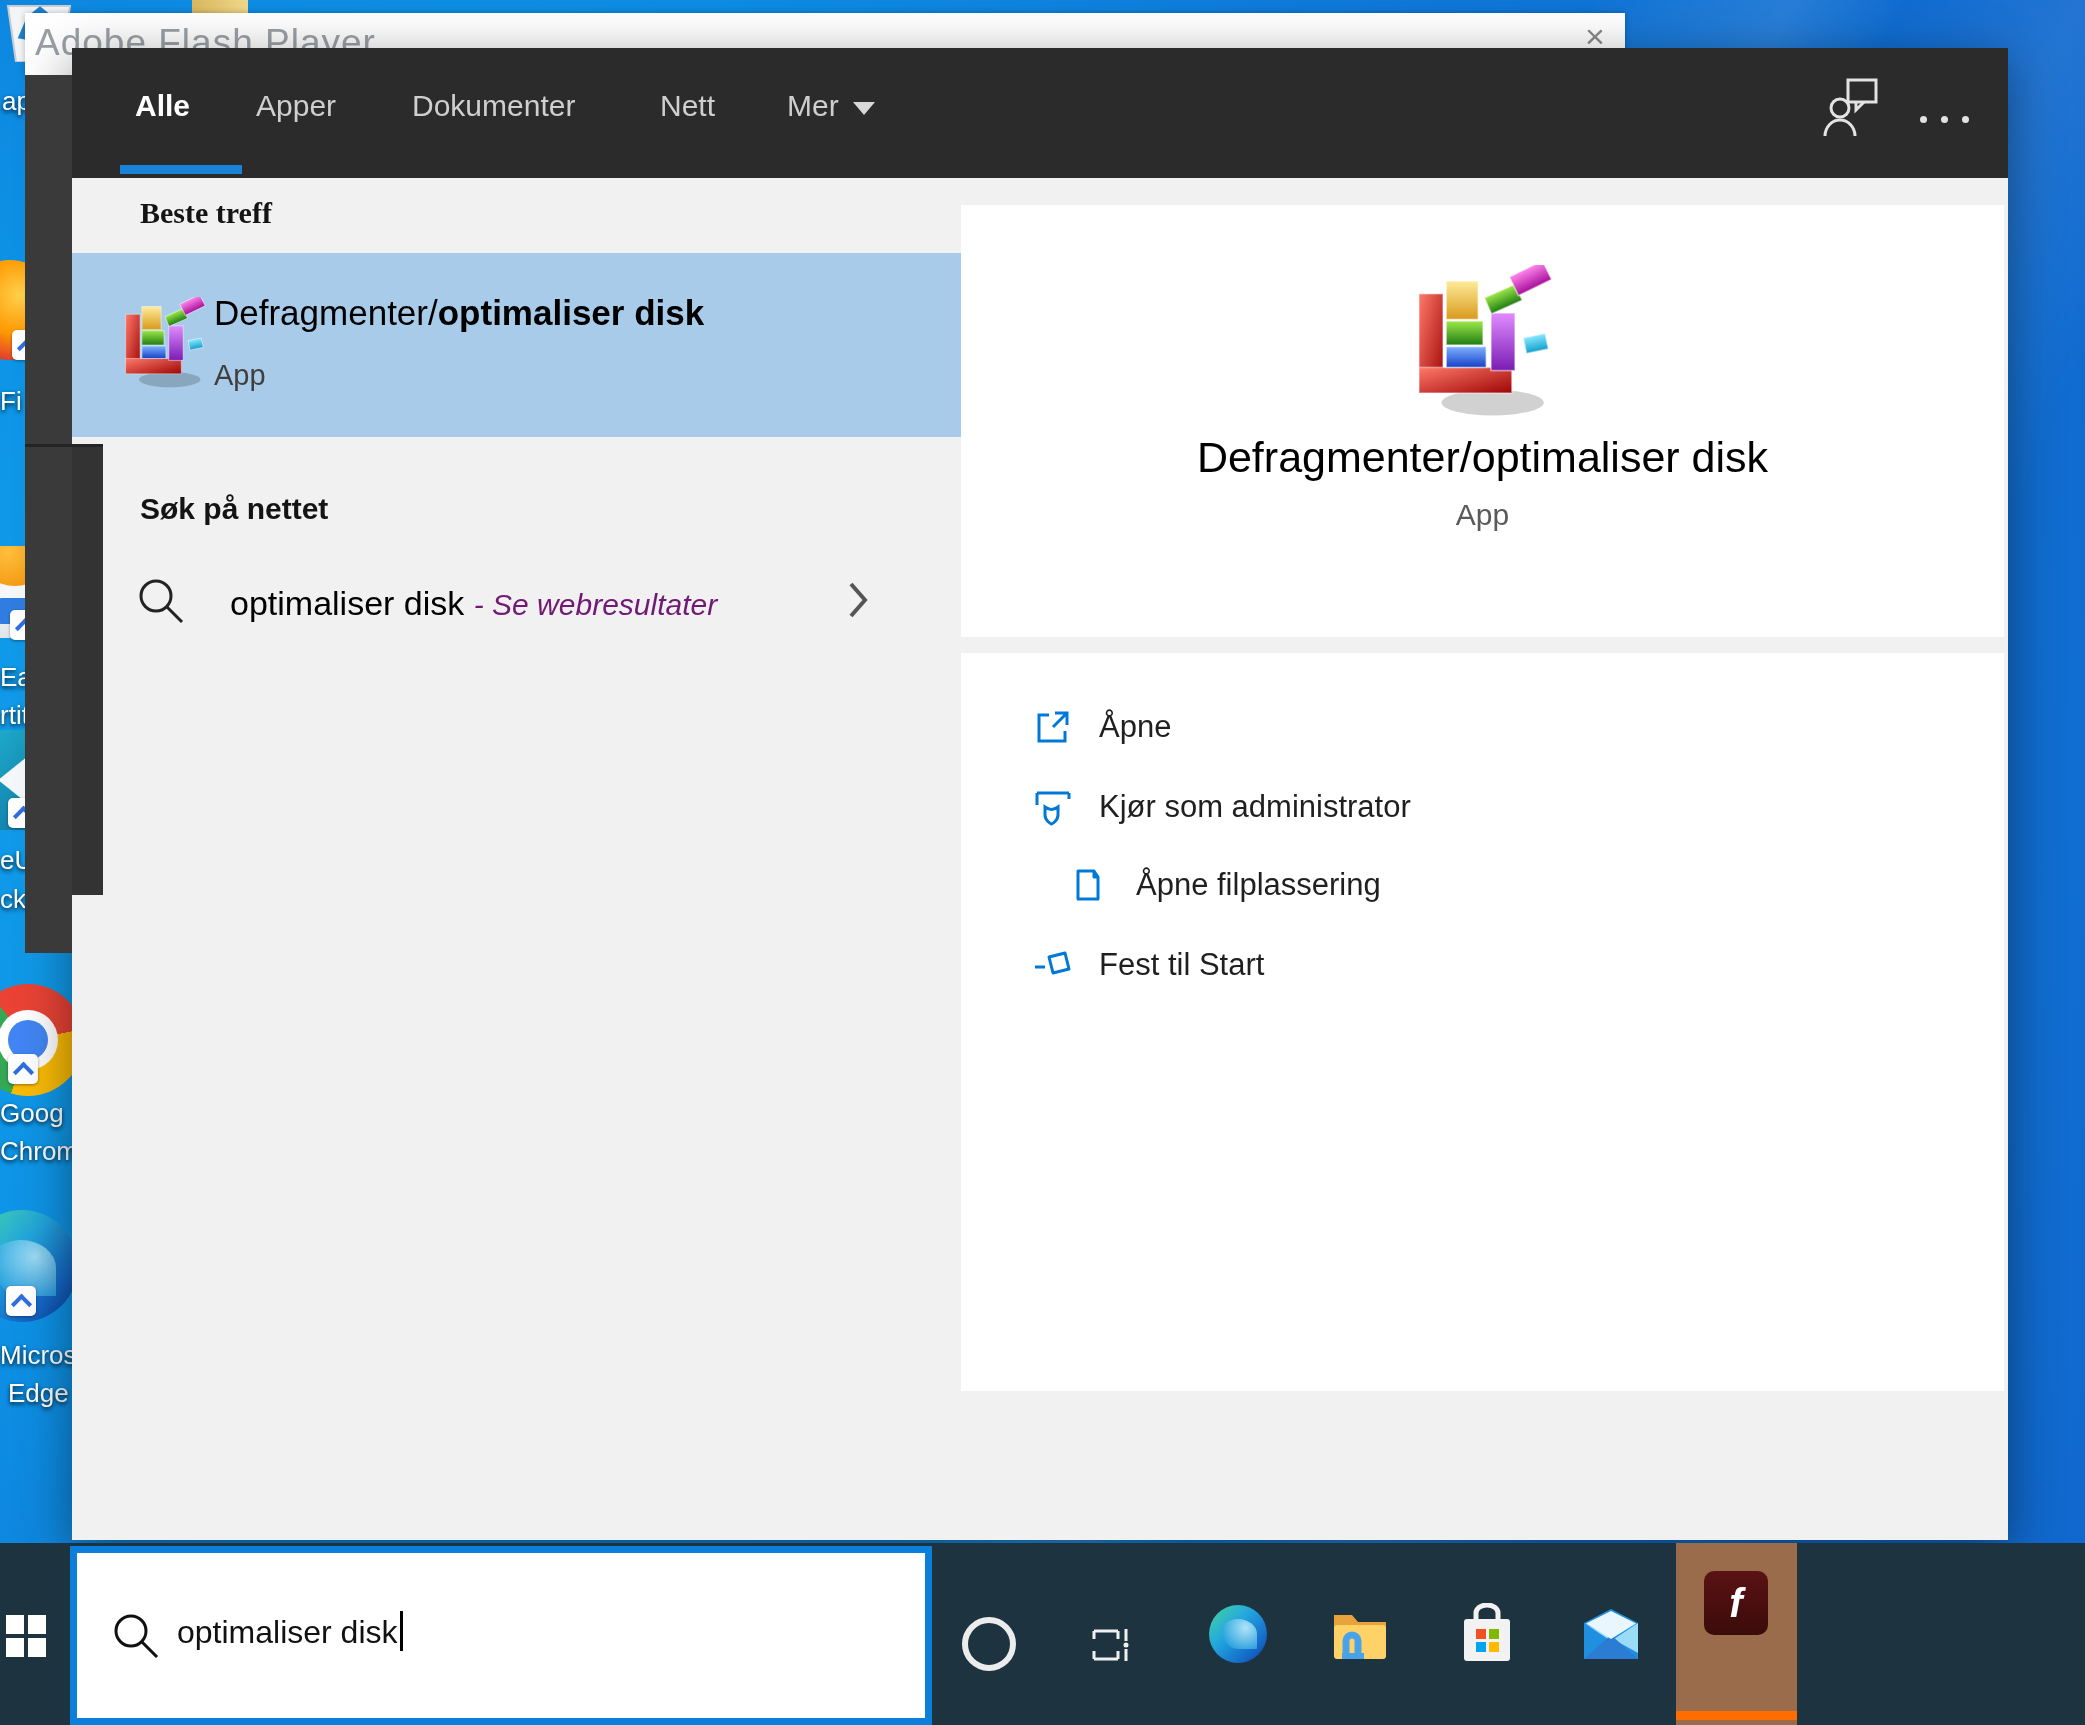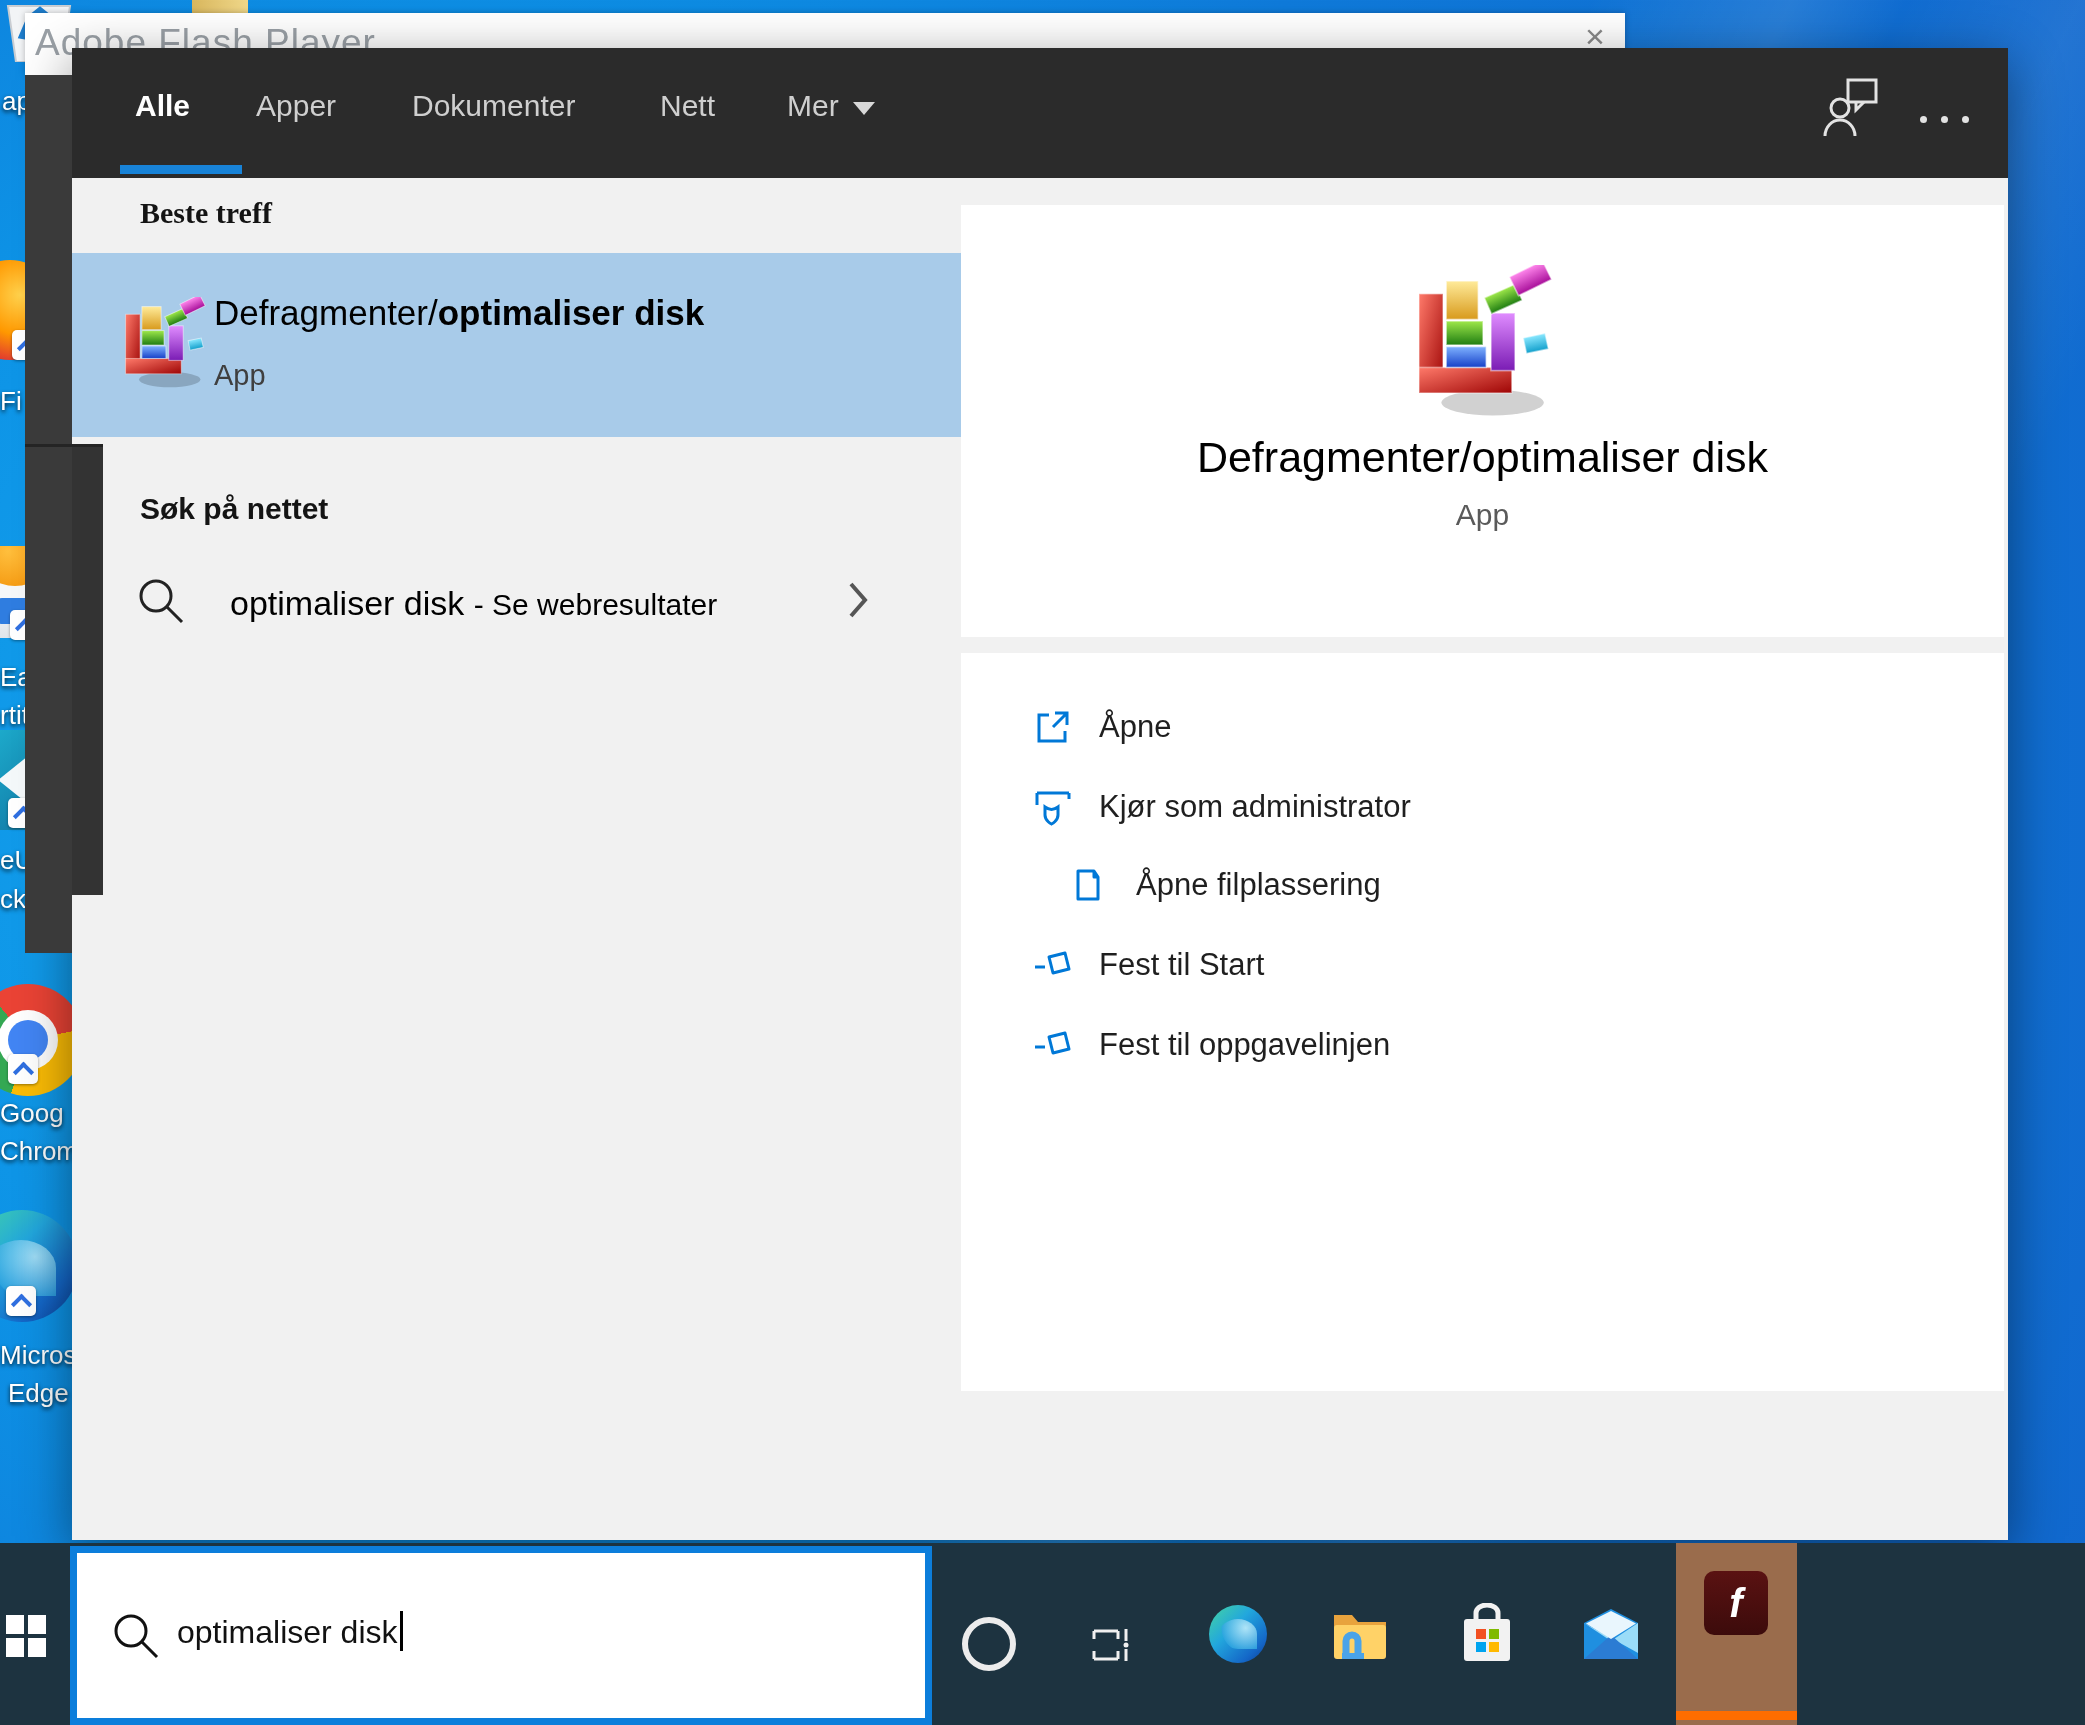--- a/index.html
+++ b/index.html
@@ -35,21 +35,21 @@
   .section-title{position:absolute;font-size:30px;font-weight:700;color:#141414;}
 
   #best-row{position:absolute;left:0;top:205px;width:889px;height:184px;background:#a8cbe9;}
   #best-row .ic{position:absolute;left:44px;top:44px;}
   #best-title{position:absolute;left:142px;top:40px;font-size:35px;color:#000;white-space:nowrap;}
   #best-title b{font-weight:700;}
   #best-sub{position:absolute;left:142px;top:106px;font-size:29px;color:#3f3f3f;}
 
   #webrow{position:absolute;left:0;top:500px;width:889px;height:112px;}
   #webrow-text{position:absolute;left:158px;top:36px;font-size:34px;color:#000;white-space:nowrap;}
-  #webrow-text .hint{color:#000000;font-size:30px;}
+  #webrow-text .hint{color:#701a75;font-size:30px;font-style:italic;}
   #webrow .chev{position:absolute;left:775px;top:32px;}
 
   .card{position:absolute;left:889px;width:1043px;background:#fff;}
   #card-top{top:157px;height:432px;}
   #card-actions{top:605px;height:738px;}
   #preview-icon{margin:60px auto 0 auto;width:160px;height:160px;display:block;}
   #preview-title{margin-top:8px;text-align:center;font-size:43px;color:#000;}
   #preview-sub{margin-top:16px;text-align:center;font-size:30px;color:#5a5a5a;}
   .action-row{position:absolute;left:0;width:100%;height:80px;}
   .action-row .aic{position:absolute;left:70px;top:18px;width:44px;height:44px;}
@@ -252,27 +252,20 @@
           </svg>
         <span class="alabel">Åpne filplassering</span>
       </div>
       <div class="action-row" style="top:272px;">
         <svg class="aic" viewBox="0 0 44 44">
             <path d="M4 24 H14" stroke="#0078d7" stroke-width="3"></path>
             <path d="M18 14 L34 10 L38 26 L22 30 Z" fill="none" stroke="#0078d7" stroke-width="3" stroke-linejoin="round"></path>
           </svg>
         <span class="alabel">Fest til Start</span>
       </div>
-      <div class="action-row" style="top:352px;">
-        <svg class="aic" viewBox="0 0 44 44">
-            <path d="M4 24 H14" stroke="#0078d7" stroke-width="3"></path>
-            <path d="M18 14 L34 10 L38 26 L22 30 Z" fill="none" stroke="#0078d7" stroke-width="3" stroke-linejoin="round"></path>
-          </svg>
-        <span class="alabel">Fest til oppgavelinjen</span>
-      </div>
     </div>
   </div>
 
   <div class="abs" id="taskbar">
     <div class="tb-ic winlogo" style="left:6px;top:72px;width:40px;height:42px;">
         <i></i>
         <i></i>
         <i></i>
         <i></i>
       </div>

